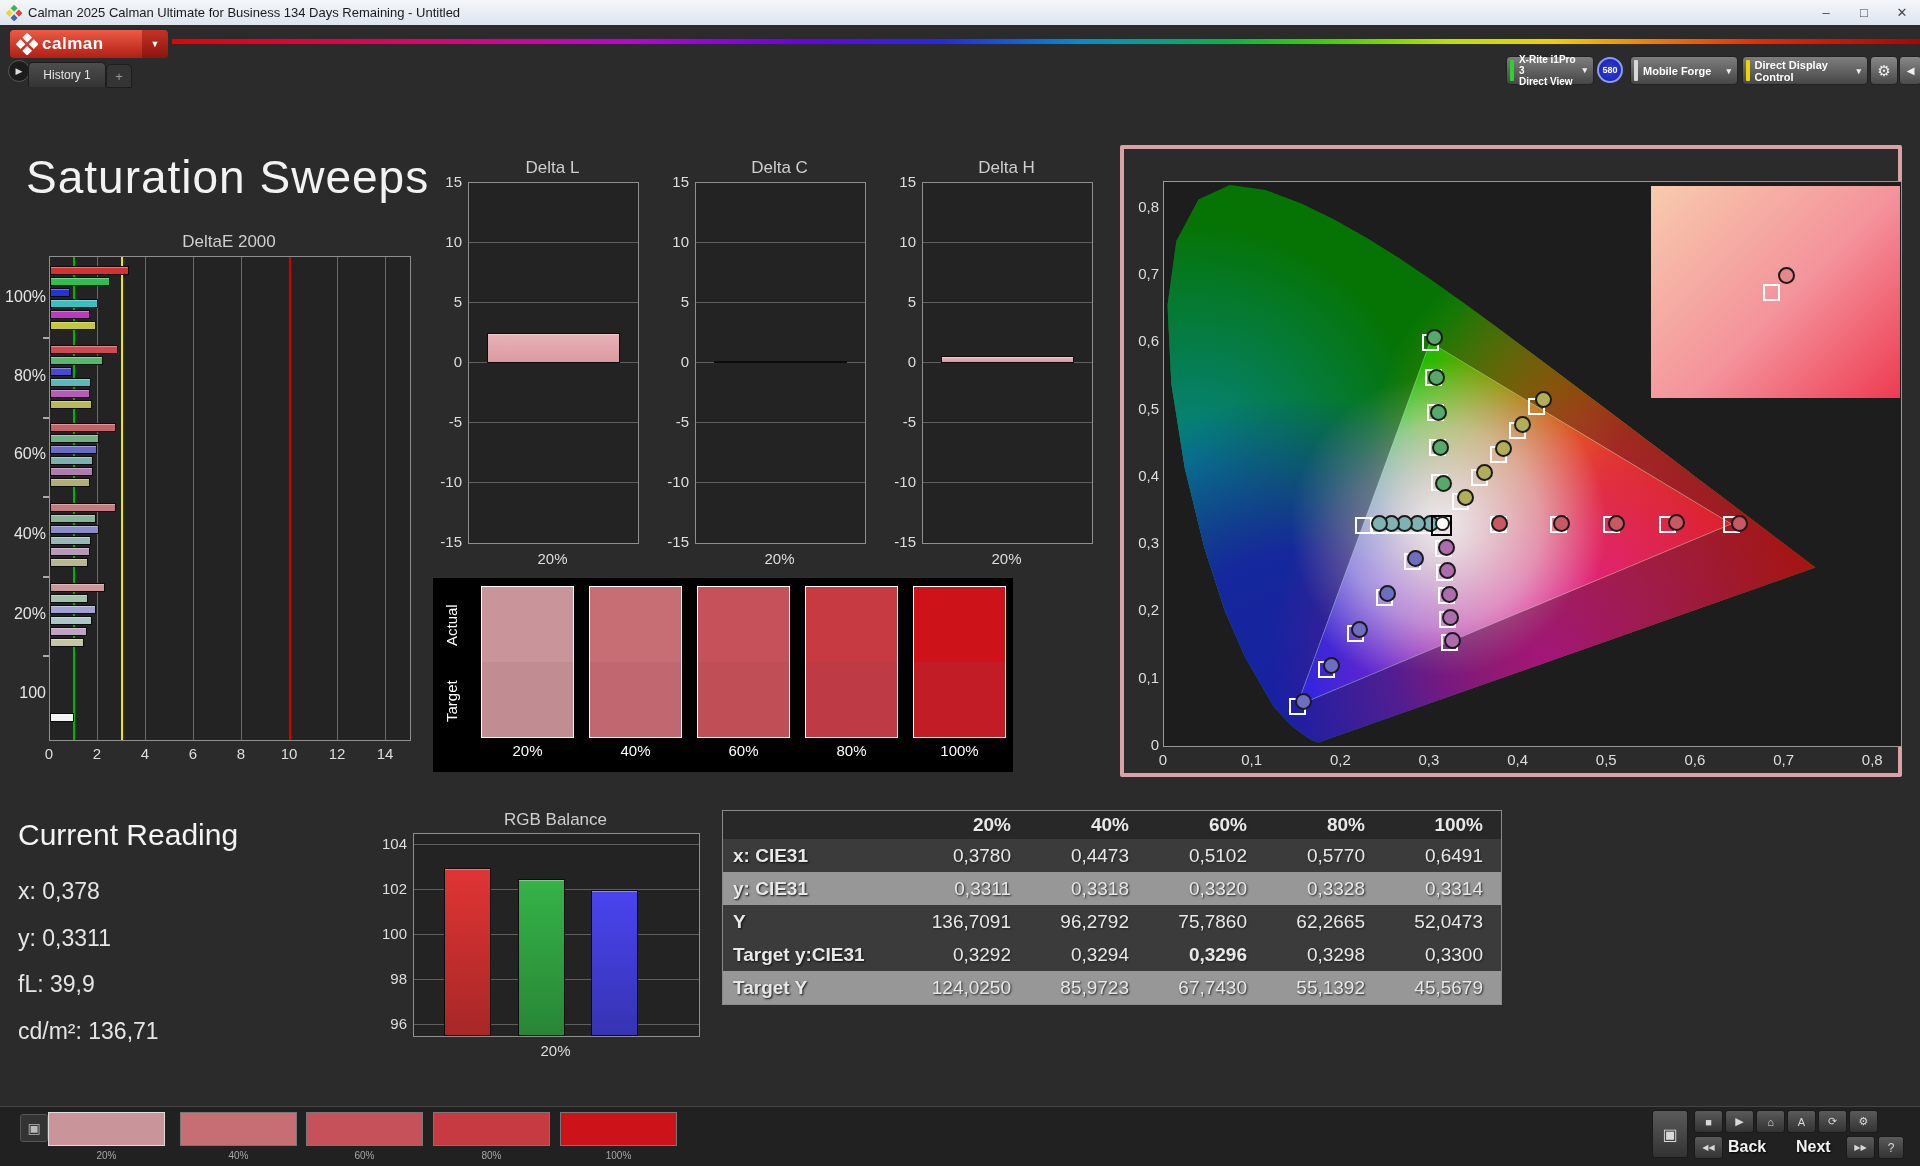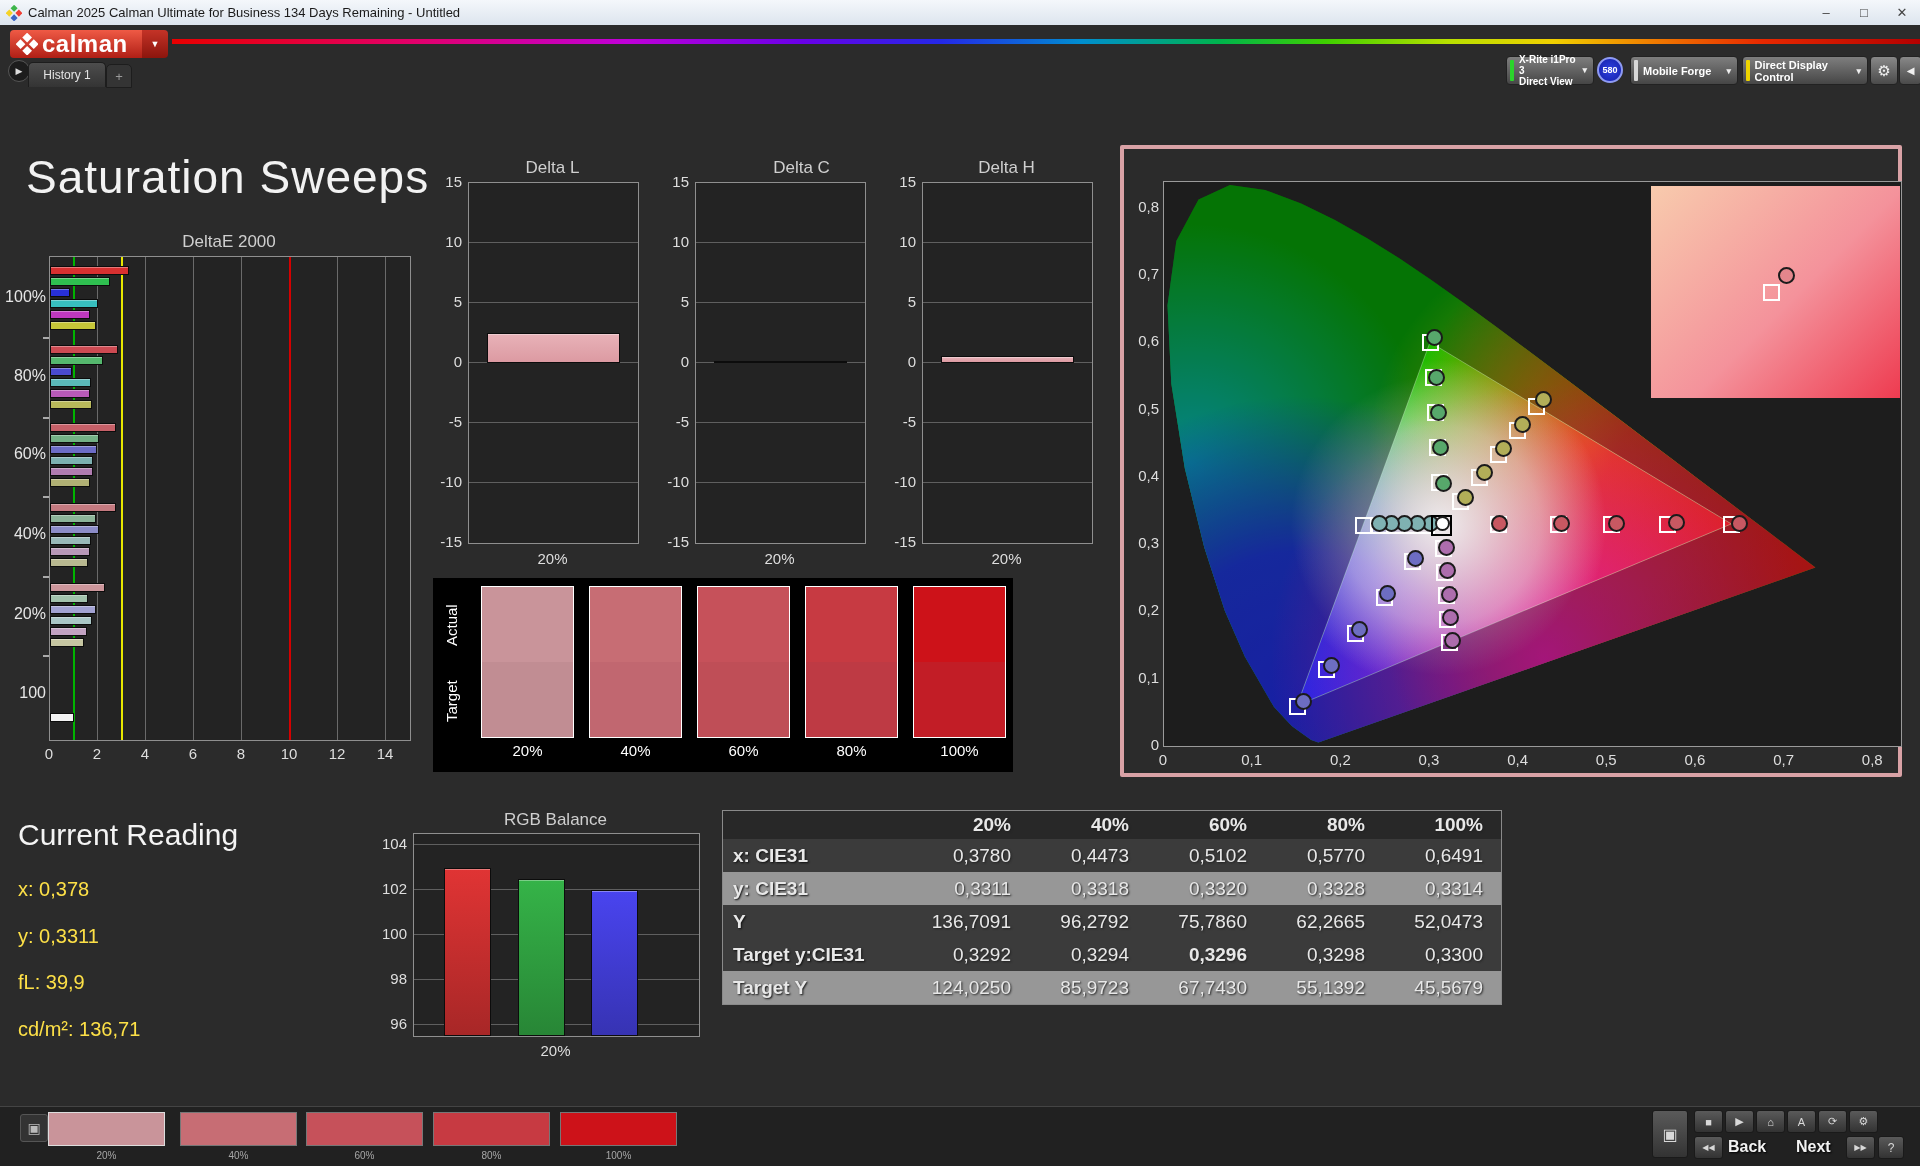--- a/index.html
+++ b/index.html
@@ -9,21 +9,21 @@
   
   .titlebar{left:0;top:0;width:1920px;height:25px;background:linear-gradient(#f4f7fb,#dde5ee);
             color:#1a1a1a;font-size:13px;display:flex;align-items:center;}
   .titletext{margin-left:6px;}
   .winctrls{position:absolute;right:6px;top:0;height:25px;display:flex;align-items:center;gap:14px;
             color:#444;font-size:13px;}
   .winbtn{width:24px;text-align:center;cursor:default;}
   
   .logobtn{left:10px;top:30px;width:132px;height:28px;background:linear-gradient(#ef5a45,#b01f16);
            border-radius:4px 0 0 4px;display:flex;align-items:center;color:#fff;}
-  .logotext{font-weight:bold;font-size:24px;letter-spacing:.5px;margin-left:4px;}
+  .logotext{font-weight:bold;font-size:17px;letter-spacing:.5px;margin-left:4px;}
   .logodrop{left:142px;top:30px;width:26px;height:28px;background:linear-gradient(#c43327,#8c150d);
             border-radius:0 4px 4px 0;display:flex;align-items:center;justify-content:center;color:#fff;font-size:9px;}
   .rainbow{left:172px;top:39px;width:1748px;height:5px;
     background:linear-gradient(90deg,#e80000 0%,#e2006c 14%,#c000d8 26%,#6a00e8 36%,#2428e8 44%,#008ed0 52%,#00b44c 60%,#3fd000 66%,#b8e000 73%,#f0d000 79%,#f07800 85%,#e82800 91%,#b40000 100%);}
   
   .playbtn{left:8px;top:60px;width:20px;height:20px;border-radius:50%;background:#1c1c1c;border:1px solid #555;
            color:#ddd;font-size:9px;display:flex;align-items:center;justify-content:center;}
   .tab{left:28px;top:62px;width:76px;height:24px;background:linear-gradient(#4d4d4d,#343434);
        border:1px solid #1d1d1d;border-bottom:none;border-radius:5px 5px 0 0;color:#e4e4e4;font-size:12px;
        display:flex;align-items:center;justify-content:center;}
@@ -56,21 +56,21 @@
   .cie-panel{left:1120px;top:145px;width:782px;height:632px;border:4px solid #d9a2a6;border-radius:2px;
              box-sizing:border-box;background:#2b2b2b;}
   .cie-title{position:absolute;left:0;top:8px;width:774px;text-align:center;font-size:17px;color:#d8d8d8;}
   .cie-plot{position:absolute;left:39px;top:32px;width:737px;height:564px;background:#1d1d1d;border:1px solid #9a9a9a;}
   .cie-inset{position:absolute;left:527px;top:37px;width:249px;height:212px;
              background:linear-gradient(135deg,#f8cbad 0%,#f4929b 55%,#ee3b50 100%);}
   .tsq{position:absolute;width:13px;height:13px;border:2px solid #fff;background:transparent;box-sizing:content-box;}
   .mcirc{position:absolute;width:13px;height:13px;border-radius:50%;border:2px solid #1b1b1b;box-sizing:content-box;}
   
   .cr-title{left:18px;top:818px;font-size:30px;color:#f4f4f4;}
-  .cr-line{left:18px;font-size:20px;color:#fde047;}
+  .cr-line{left:18px;font-size:23px;color:#e5e5e5;}
   
   .tblrow{display:flex;width:778px;height:33px;align-items:center;font-size:19px;}
   .tbllabel{width:186px;padding-left:10px;font-weight:bold;box-sizing:border-box;text-shadow:1px 1px 2px #111;}
   .tblcell{width:118px;text-align:right;padding-right:16px;box-sizing:border-box;text-shadow:1px 1px 2px #222;}
   
   .bstrip{left:0;top:1106px;width:1920px;height:60px;background:#212121;border-top:1px solid #444;}
   .bsw{position:absolute;top:1112px;height:34px;width:117px;border:1px solid #777;box-sizing:border-box;}
   .bswlab{position:absolute;top:1150px;width:117px;text-align:center;font-size:10px;color:#a8a8a8;}
   .sbtn{position:absolute;background:linear-gradient(#5a5a5a,#333);border:1px solid #1a1a1a;border-radius:3px;
         color:#d8d8d8;display:flex;align-items:center;justify-content:center;}
@@ -137,21 +137,21 @@
       <span>⚙</span>
     </div>
   <div class="abs toolbtn" style="left:1899px;width:21px;font-size:10px;">
       <span>◀</span>
     </div>
 
   <div class="abs pagetitle">Saturation Sweeps</div>
 
   <div class="abs charttitle" style="left:49px;top:232px;width:360px;">DeltaE 2000</div>
   <div class="abs charttitle" style="left:468px;top:158px;width:169px;">Delta L</div>
-  <div class="abs charttitle" style="left:717px;top:158px;width:169px;">Delta C</div>
+  <div class="abs charttitle" style="left:695px;top:158px;width:169px;">Delta C</div>
   <div class="abs charttitle" style="left:922px;top:158px;width:169px;">Delta H</div>
 
   <div class="abs swblock" id="swblock">
     <div class="rotlab" style="position:absolute;left:10px;top:10px;height:74px;">Actual</div>
     <div class="rotlab" style="position:absolute;left:10px;top:86px;height:74px;">Target</div>
   <div class="abs" style="left: 48px; top: 8px; width: 93px; height: 152px; border: 1px solid rgb(255, 255, 255); box-sizing: border-box;">
         <div class="abs" style="left: 0px; top: 0px; width: 91px; height: 75px; background: rgb(201, 148, 154);"></div>
         <div class="abs" style="left: 0px; top: 75px; width: 91px; height: 75px; background: rgb(193, 141, 147);"></div>
       </div>
       <div class="abs" style="left: 48px; top: 164px; width: 93px; font-size: 15px; text-align: center; color: rgb(255, 255, 255);">20%</div>

